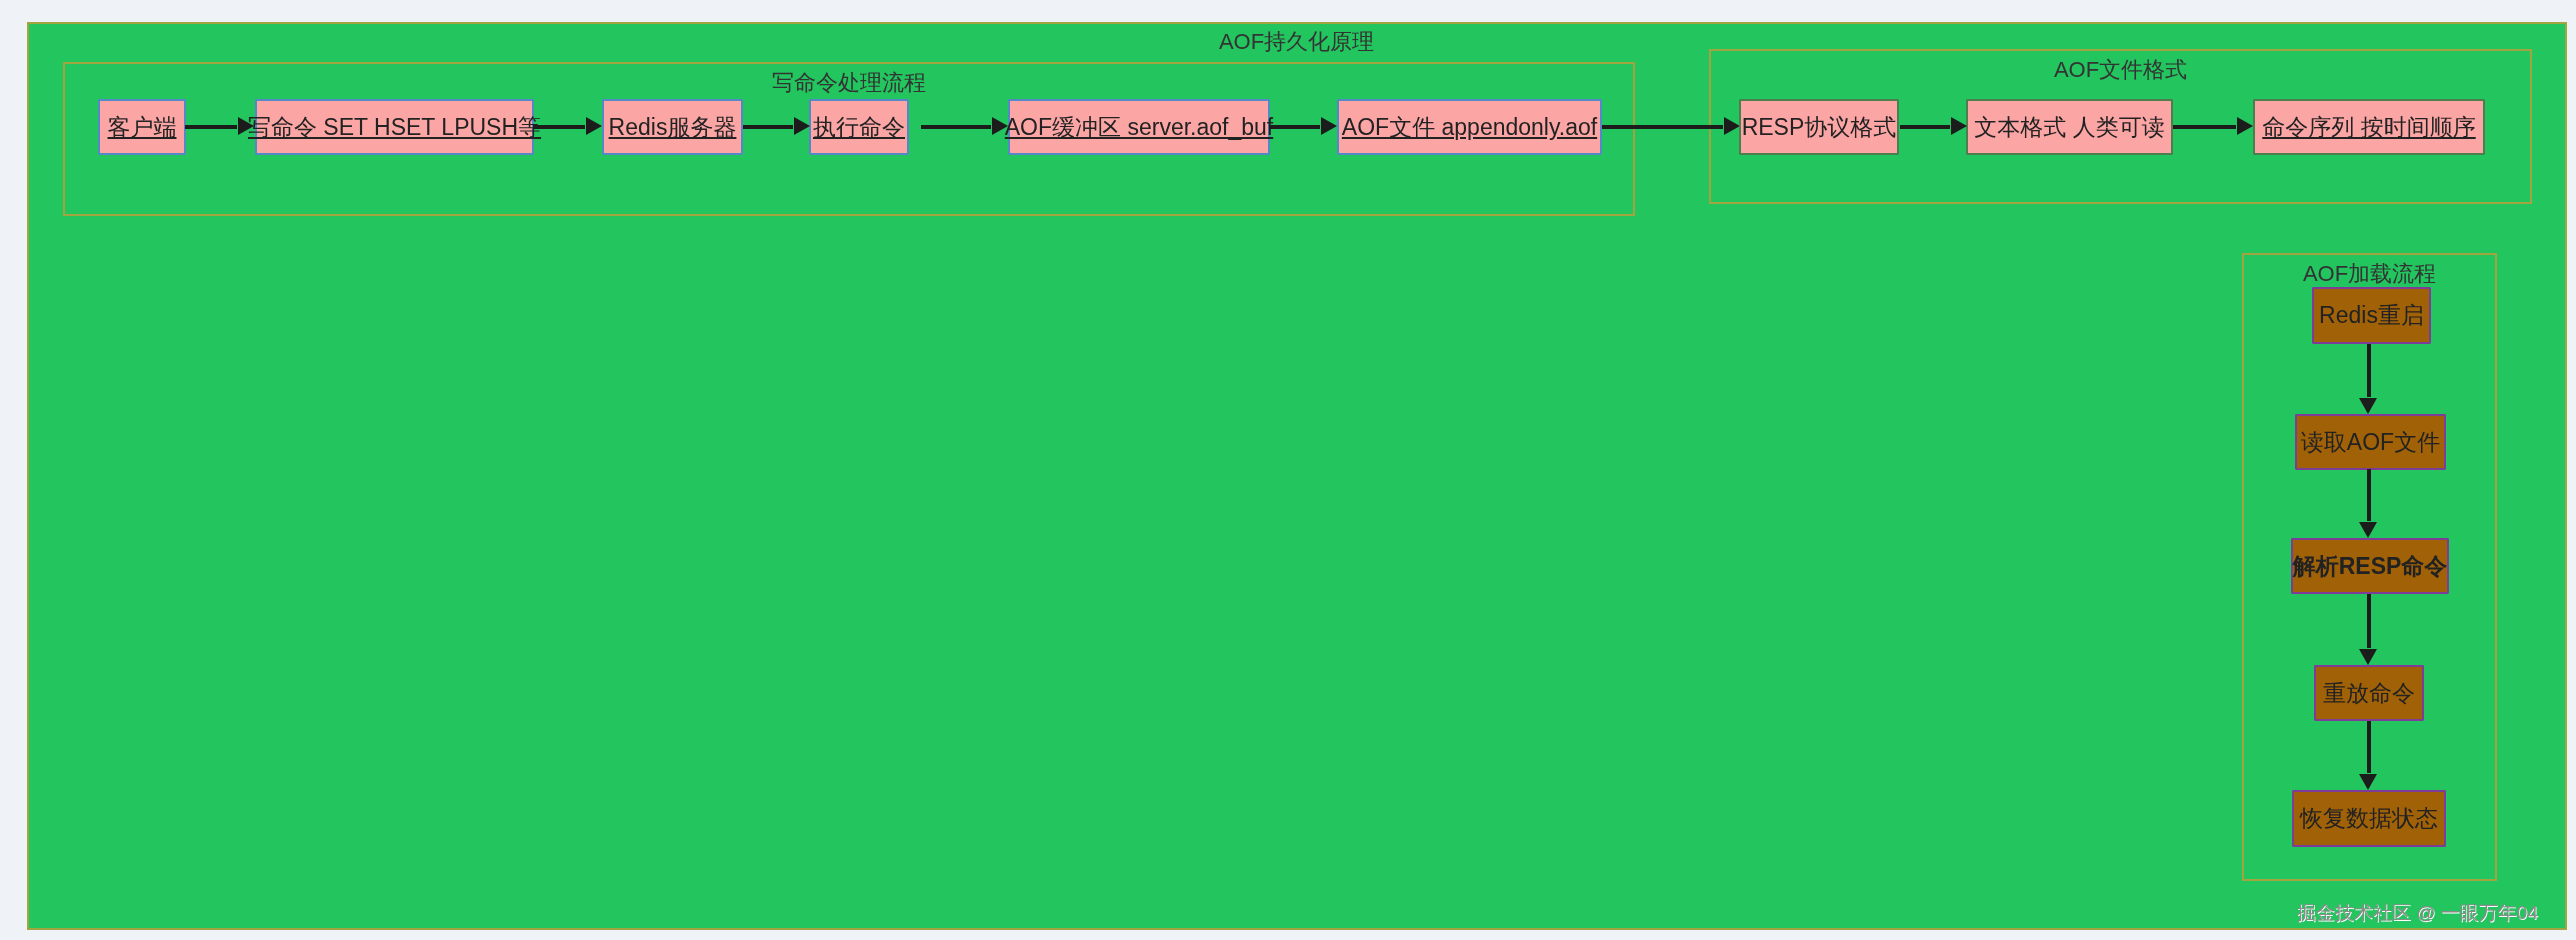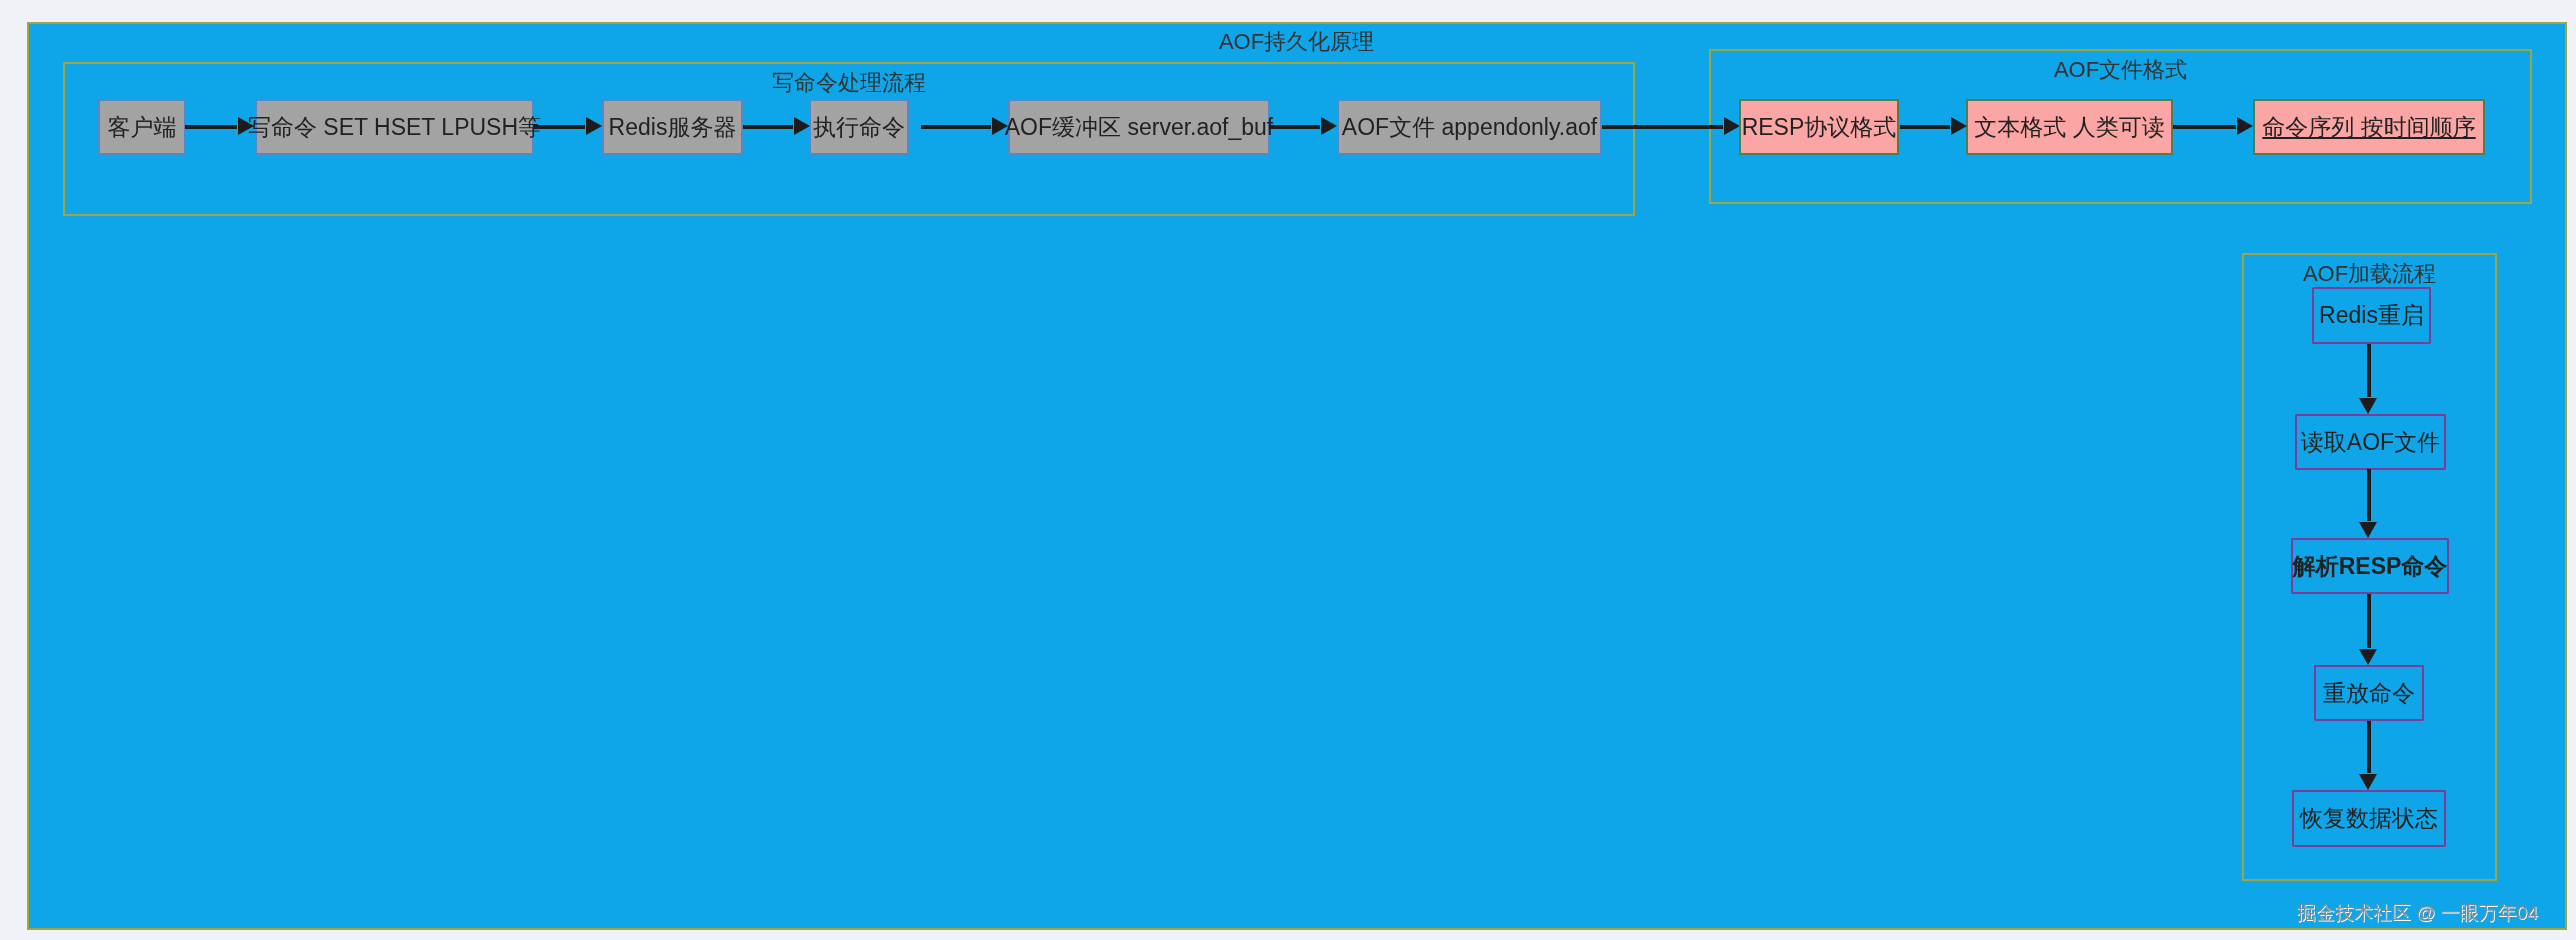--- a/index.html
+++ b/index.html
@@ -9,21 +9,21 @@
     font-family:"Liberation Sans","DejaVu Sans",sans-serif;
     color:#2a2a2a;
     position:relative;
     overflow:hidden;
   }
   .canvas{position:absolute;left:0;top:0;width:2576px;height:940px;}
 
   
   .container{
     position:absolute;
-    background:#0ea5e9;
+    background:#22c55e;
     border:2.1px solid #a2a53f;
     box-sizing:border-box;
   }
   .container-title{
     position:absolute;left:0;top:5.6px;width:100%;
     text-align:center;
     font-size:22px;line-height:1.2;
     color:#333;
     white-space:nowrap;
   }
@@ -31,23 +31,23 @@
   
   .node{
     position:absolute;
     box-sizing:border-box;
     display:flex;align-items:center;justify-content:center;
     font-size:23px;
     white-space:nowrap;
     border-radius:1.4px;
     color:#222;
   }
-  .node.blue  {background:#a3a3a3;border:2.1px solid #5588c7;}
+  .node.blue  {background:#fca5a5;border:2.1px solid #5588c7;text-decoration:underline;}
   .node.green {background:#fca5a5;border:2.1px solid #4c7e50;}
-  .node.purple{background:#0ea5e9;border:2.1px solid #7d3c98;}
+  .node.purple{background:#a16207;border:2.1px solid #7d3c98;}
 
   
   .arrow-h{
     position:absolute;height:4.2px;background:#1c1c1c;
   }
   .arrow-h::after{
     content:'';position:absolute;right:-16.7px;top:-7.7px;
     width:0;height:0;
     border-left:16.7px solid #1c1c1c;
     border-top:9.8px solid transparent;

